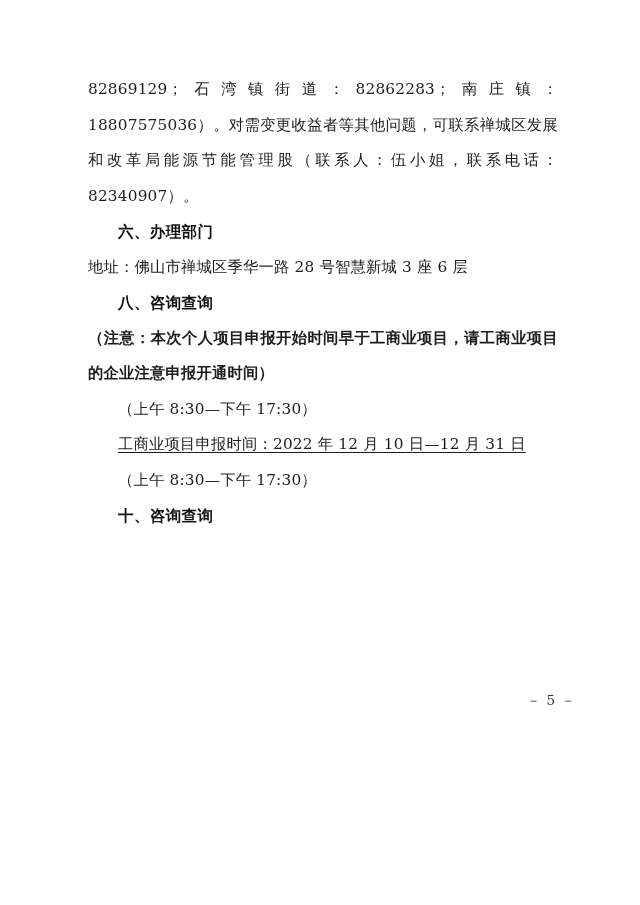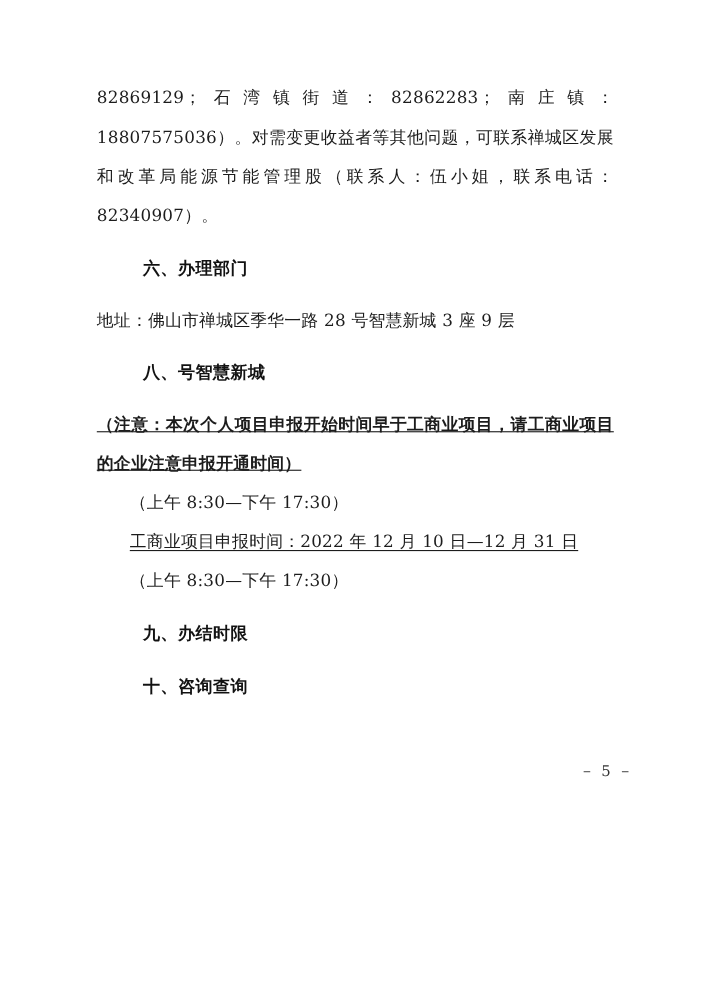--- a/index.html
+++ b/index.html
@@ -37,21 +37,21 @@
   .para.indent {
     text-indent: 30px;
   }
   .heading {
     font-family: "DejaVu Serif", serif;
     font-size: 15.5px;
     line-height: 35.5px;
     font-weight: bold;
     color: #121212;
     letter-spacing: 0.4px;
-    margin: 12px;
+    margin: 0;
     text-indent: 30px;
   }
   .underline {
     text-decoration: underline;
     text-underline-offset: 3px;
   }
   .sub {
     text-indent: 30px;
   }
   .page-number {
@@ -67,27 +67,26 @@
 </head>
 <body>
 
 <div class="page">
   <div class="doc-body">
 
     <p class="para">82869129；石湾镇街道：82862283；南庄镇：18807575036）。对需变更收益者等其他问题，可联系禅城区发展和改革局能源节能管理股（联系人：伍小姐，联系电话：82340907）。</p>
 
     <p class="heading">六、办理部门</p>
 
-    <p class="para">地址：佛山市禅城区季华一路 28 号智慧新城 3 座 9 层</p>
+    <p class="para">地址：佛山市禅城区季华一路 28 号智慧新城 3 座 6 层</p>
 
-    <p class="heading">八、号智慧新城</p>
-    <p class="para" style="font-weight:bold;text-decoration:underline;">（注意：本次个人项目申报开始时间早于工商业项目，请工商业项目的企业注意申报开通时间）</p>
+    <p class="heading">八、咨询查询</p>
+    <p class="para" style="font-weight:bold;">（注意：本次个人项目申报开始时间早于工商业项目，请工商业项目的企业注意申报开通时间）</p>
     <p class="para sub">（上午 8:30—下午 17:30）</p>
     <p class="para sub underline">工商业项目申报时间：2022 年 12 月 10 日—12 月 31 日</p>
     <p class="para sub">（上午 8:30—下午 17:30）</p>
 
-    <p class="heading">九、办结时限</p>
 
     <p class="heading">十、咨询查询</p>
   </div>
 
   <div class="page-number">－ 5 －</div>
 </div>
 
 </body></html>

